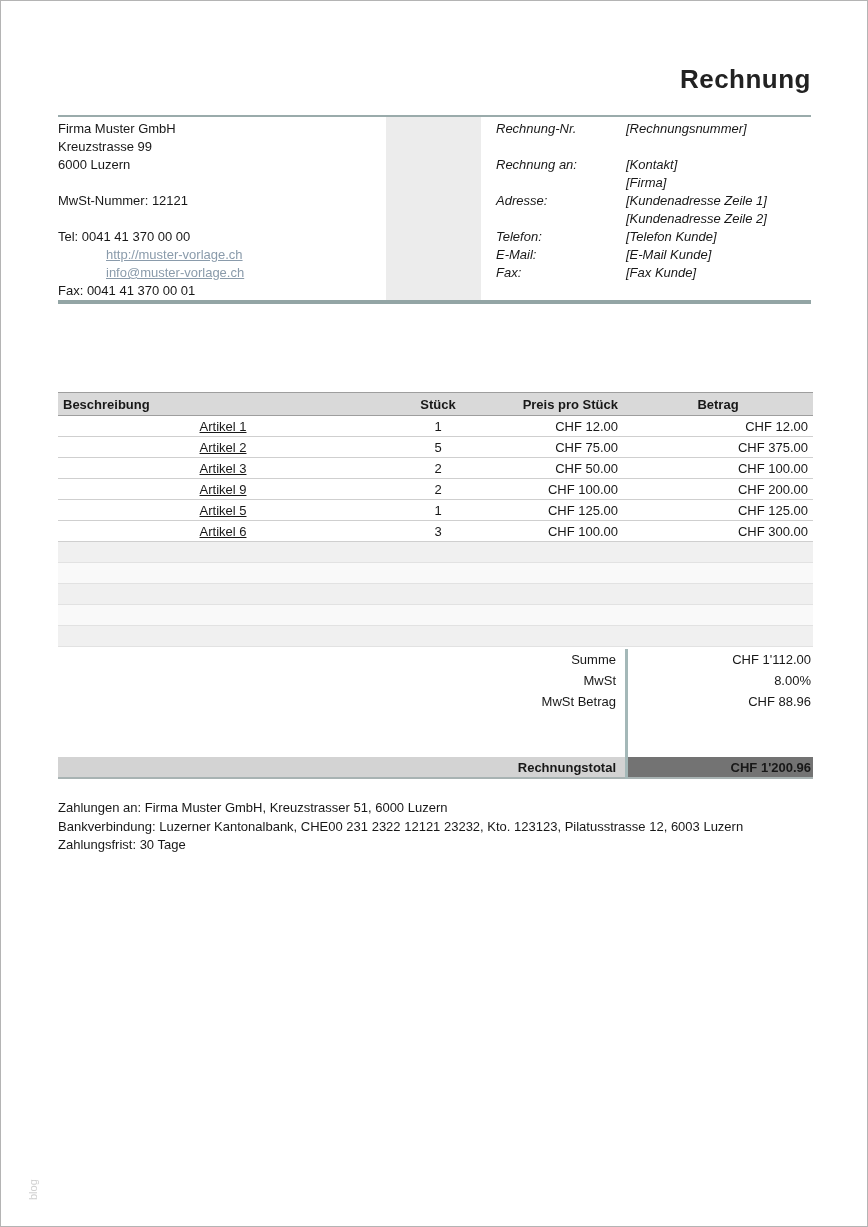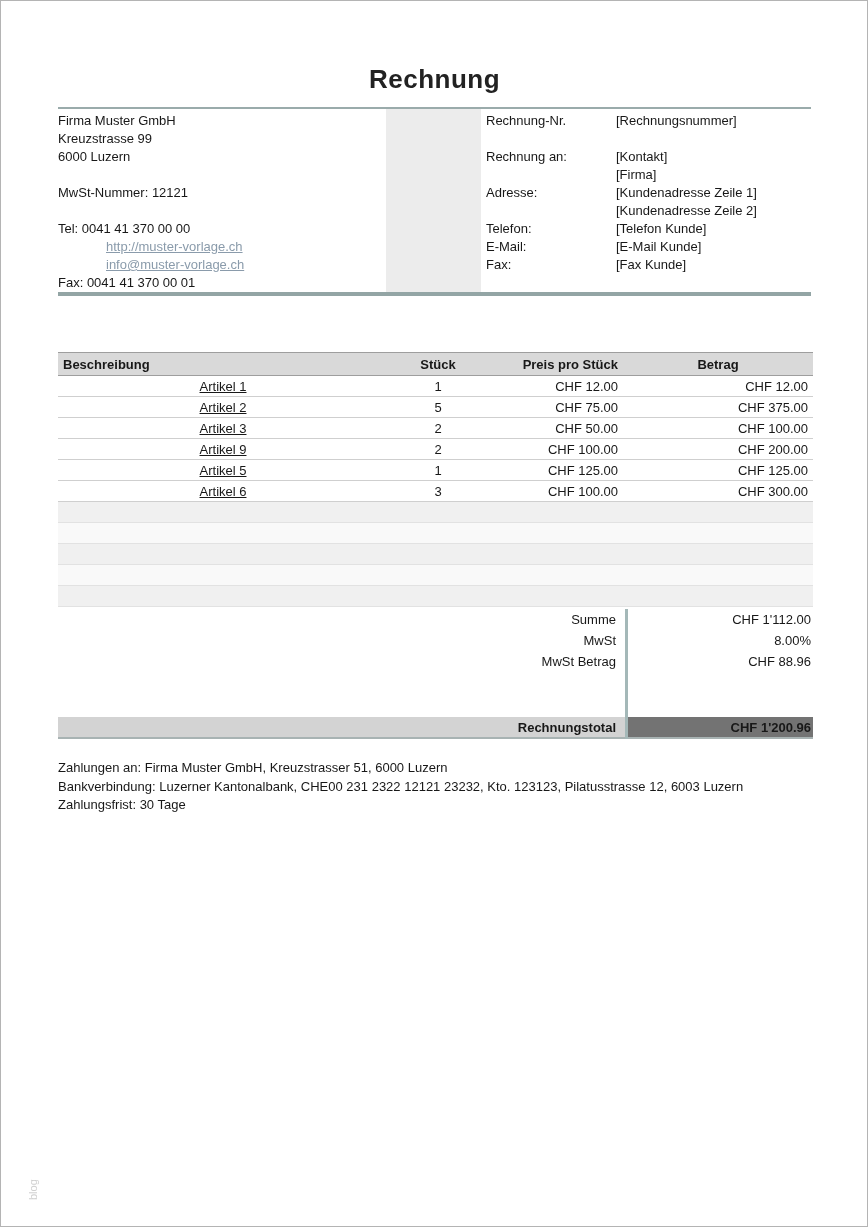--- a/index.html
+++ b/index.html
@@ -4,37 +4,37 @@
 <style>
   * { margin:0; padding:0; box-sizing:border-box; }
   html,body { background:#ffffff; }
   .page {
     width:868px; height:1227px; position:relative;
     background:#ffffff; border:1px solid #b4b4b4; overflow:hidden;
     font-family:"Liberation Sans", sans-serif; color:#181818;
   }
   .content { padding:0 56px 0 57px; }
   .title {
-    text-align:center; font-size:26px; font-weight:bold; color:#222222;
-    margin:62px 0 12px 0; line-height:32px; letter-spacing:0.5px;
+    text-align:right; font-size:26px; font-weight:bold; color:#222222;
+    margin:62px 0 20px 0; line-height:32px; letter-spacing:0.5px;
   }
   .header-section {
     display:flex; position:relative;
     border-top:2px solid #9aabab; border-bottom:4px solid #93a5a5;
   }
   .col-left { width:328px; padding-top:3px; }
   .col-shade { width:95px; background:#ececec; }
-  .col-right { flex:1; padding-left:5px; padding-top:3px; }
+  .col-right { flex:1; padding-left:15px; padding-top:3px;font-style:italic; }
   .hrow { height:18px; line-height:18px; font-size:13px; white-space:nowrap; }
   .meta-row { display:flex; height:18px; line-height:18px; font-size:13px; white-space:nowrap; }
   .meta-label { width:130px; flex:none; }
   .meta-value { flex:1; }
   a.link, .link { color:#8a9bab; text-decoration:underline; cursor:pointer;margin-left:48px; }
 
-  table.items { width:755px; border-collapse:collapse; table-layout:fixed; margin-top:56px; font-size:13px; }
+  table.items { width:755px; border-collapse:collapse; table-layout:fixed; margin-top:88px; font-size:13px; }
   table.items th {
     background:#d9d9d9; font-weight:bold; height:23px; padding:0 5px;
     border-top:1px solid #9e9e9e; border-bottom:1px solid #9e9e9e;
   }
   table.items td { height:21px; padding:0 5px; border-bottom:1px solid #cfcfcf; }
   th.h-desc { text-align:left; }
   th.h-qty, td.c-qty { text-align:center; }
   th.h-price, td.c-price { text-align:right; }
   th.h-amount { text-align:center; }
   td.c-amount { text-align:right; }

